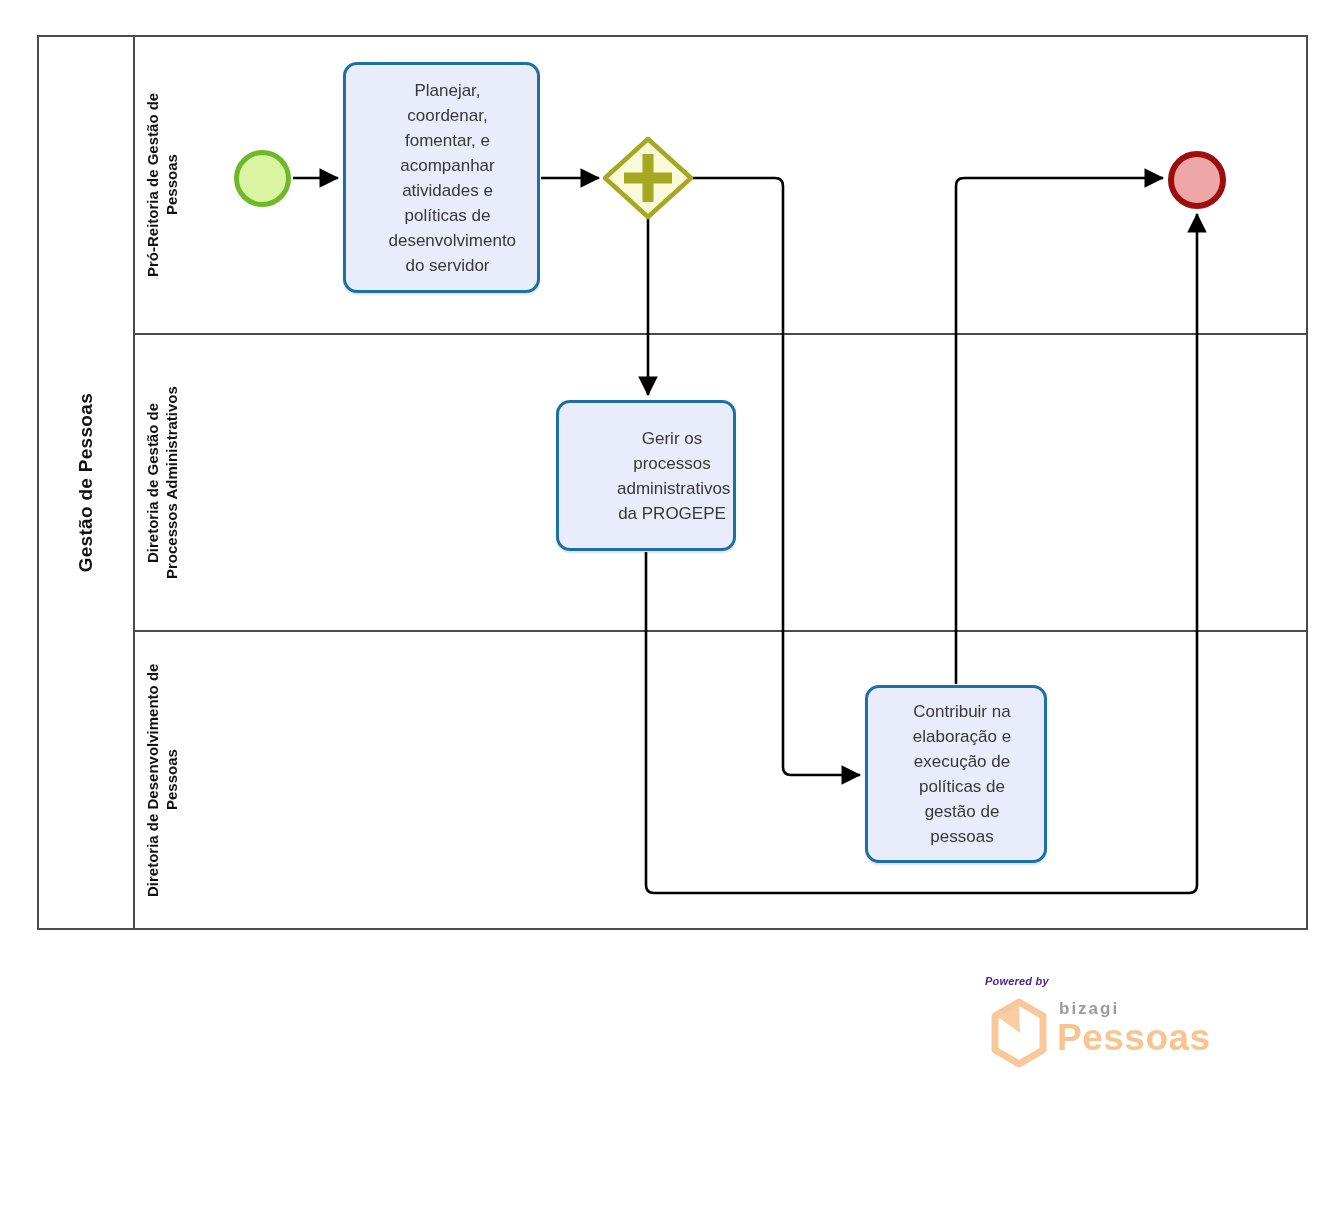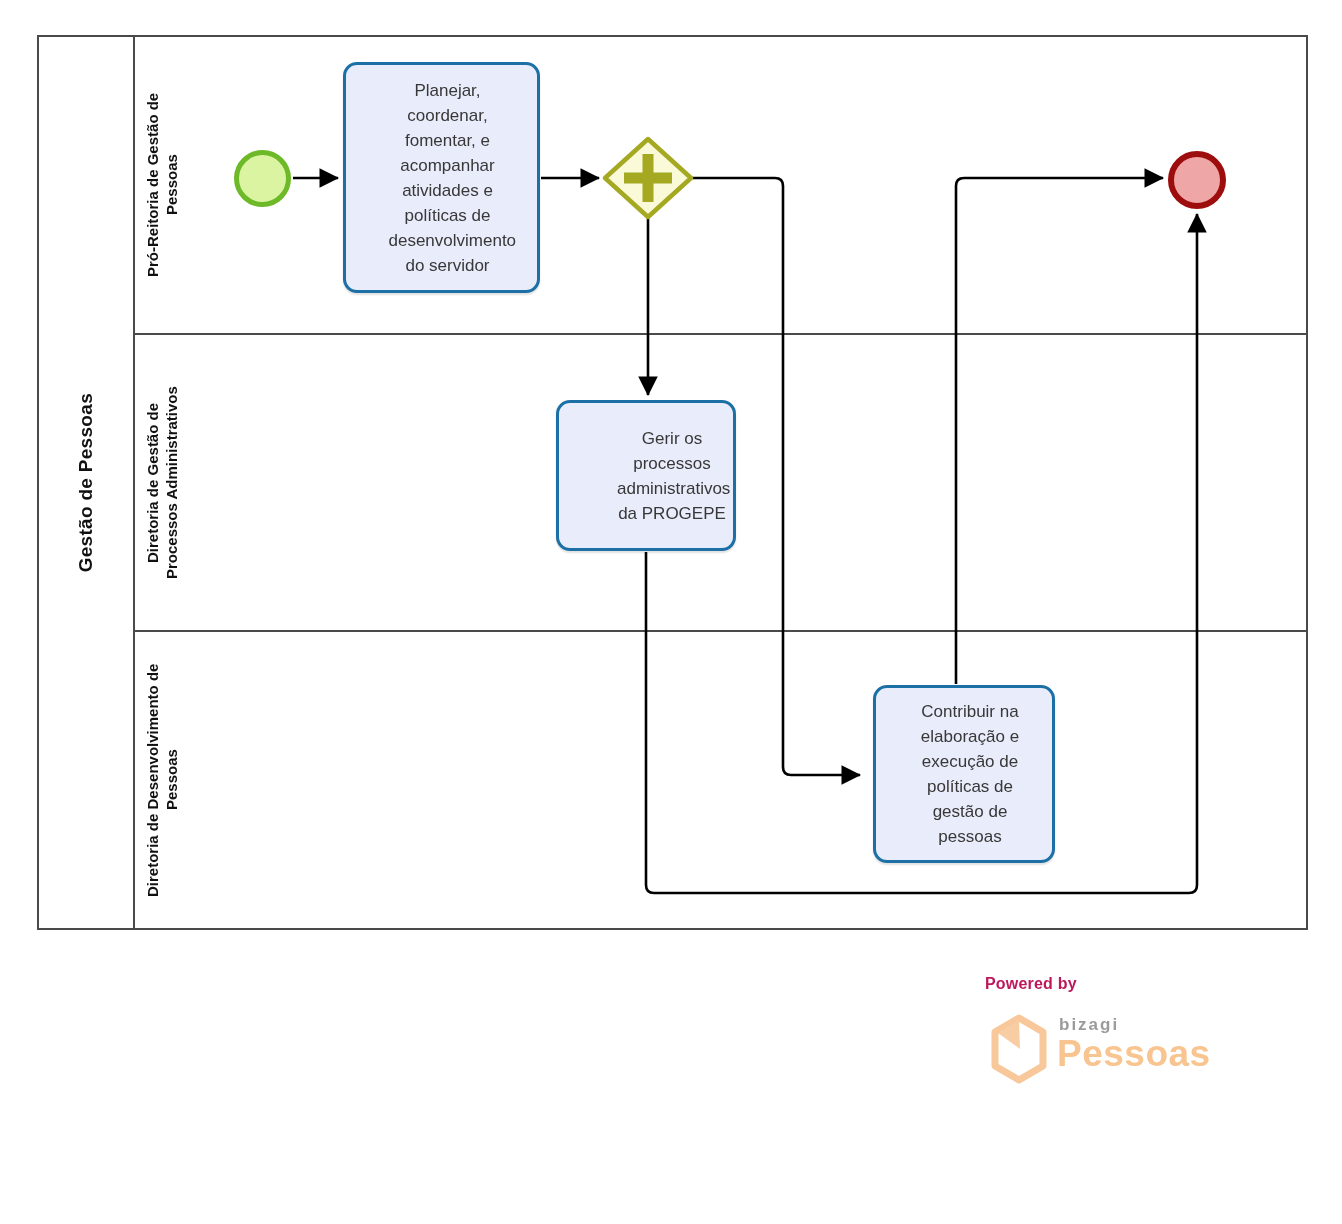--- a/index.html
+++ b/index.html
@@ -27,36 +27,36 @@
   
   .overlay { position: absolute; left: 0; top: 0; width: 1342px; height: 1224px; }
 
   
   .task { position: absolute; background: #e9ecfb; border: 3px solid #1c70a6; border-radius: 14px;
           display: flex; align-items: center; justify-content: center;
           box-shadow: 0 2px 2px rgba(0,0,0,0.12); padding-left: 12px; }
   .task-text { font-size: 17px; line-height: 25px; color: #383838; text-align: center; }
   .task-1 { left: 343px; top: 62px;  width: 197px; height: 231px; }
   .task-2 { left: 556px; top: 400px; width: 180px; height: 151px; }
-  .task-3 { left: 865px; top: 685px; width: 182px; height: 178px; margin-left: 8px; }
+  .task-3 { left: 865px; top: 685px; width: 182px; height: 178px; }
   .task-1 .task-text { max-width: 118px; }
   .task-2 .task-text { max-width: 110px; margin-left: 40px; }
   .task-3 .task-text { max-width: 100px; }
 
   
   .event { position: absolute; border-radius: 50%; }
   .event-start { left: 234px; top: 150px; width: 57px; height: 57px;
                  background: #dbf4a1; border: 5px solid #6eb928; }
   .event-end { left: 1168px; top: 151px; width: 58px; height: 58px;
                background: #efa6a6; border: 6px solid #9d0d0d; }
 
   
   .footer { position: absolute; left: 985px; top: 975px; width: 260px; }
-  .powered-by { font-size: 16px; color: #be185d; font-weight: 600; letter-spacing: .2px; }
-  .logo-row { position: relative; margin-top: 16px; height: 78px; }
+  .powered-by { font-size: 11px; color: #4c1d95; font-weight: 600; letter-spacing: .2px; font-style: italic; }
+  .logo-row { position: relative; margin-top: 6px; height: 78px; }
   .hex-icon { position: absolute; left: 4px; top: 4px; }
   .brand-word { position: absolute; left: 74px; top: 6px; font-size: 17px; color: #9b9b9b;
                 letter-spacing: 2px; font-weight: 600; }
   .product-word { position: absolute; left: 72px; top: 24px; font-size: 37px; color: #f8c48f;
                   font-weight: 600; letter-spacing: .5px; }
 </style>
 </head>
 <body>
 
 <div class="canvas">

